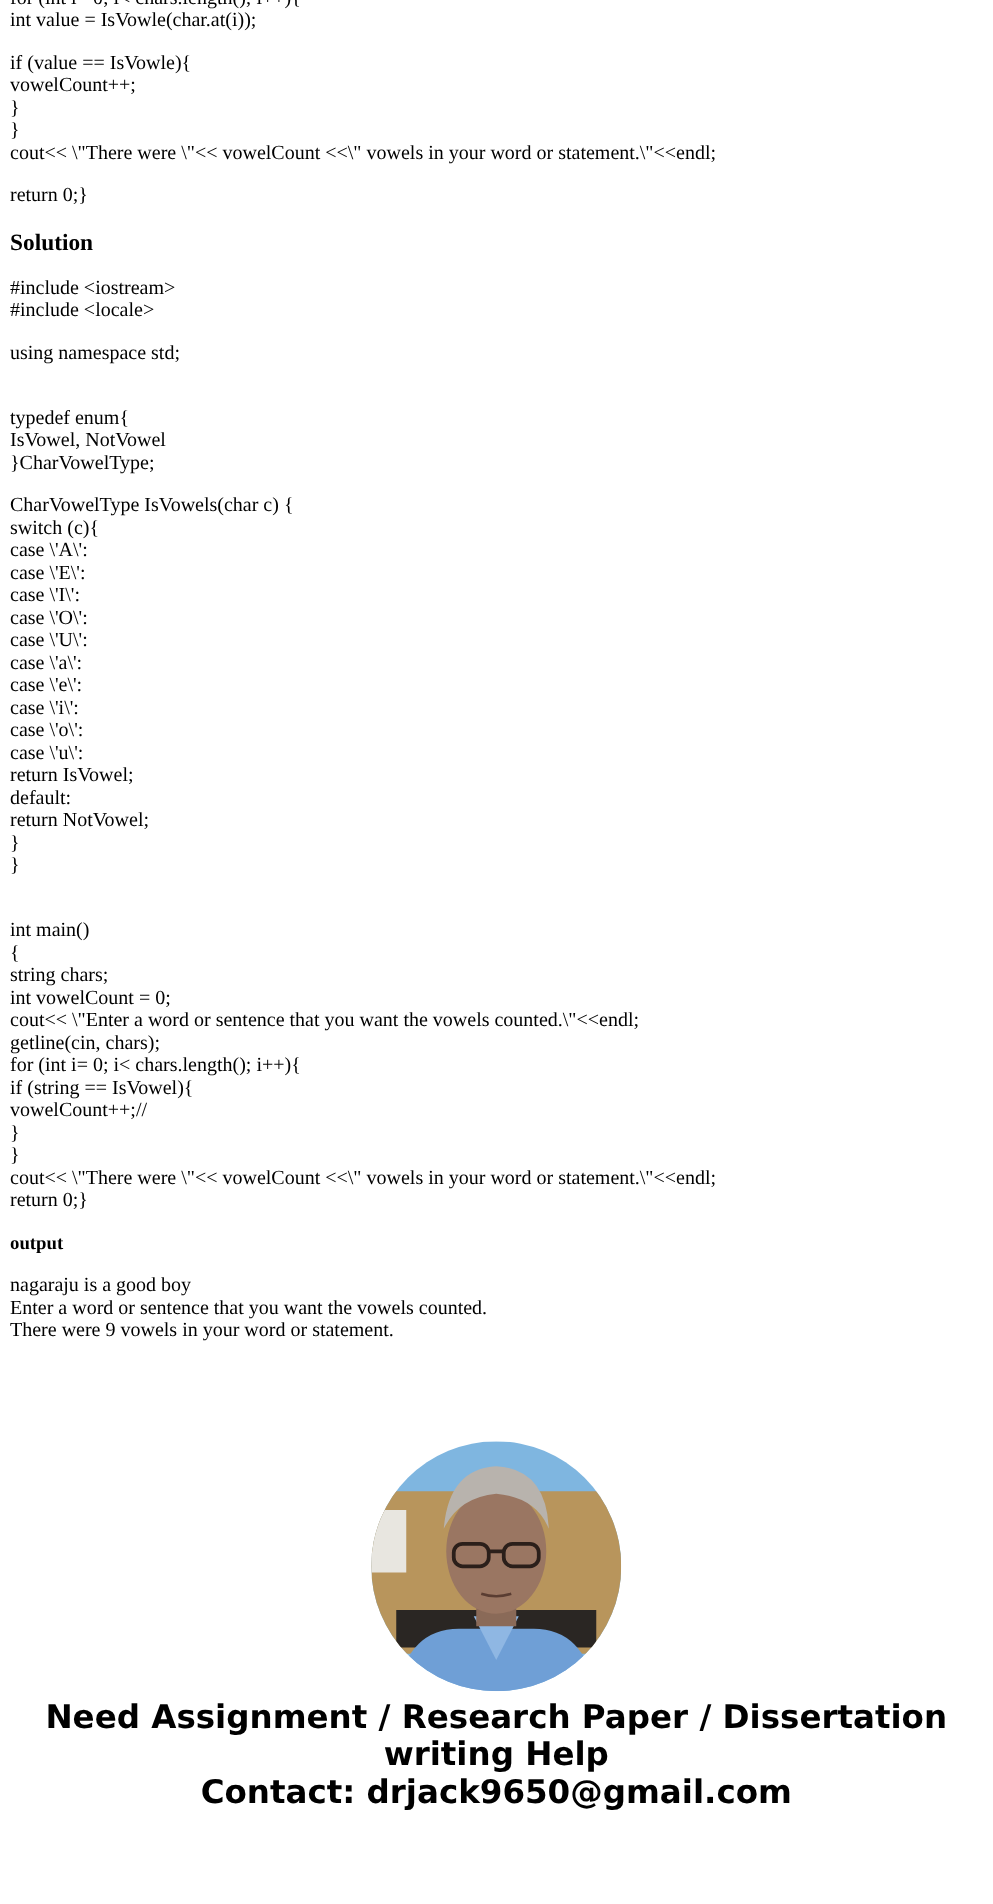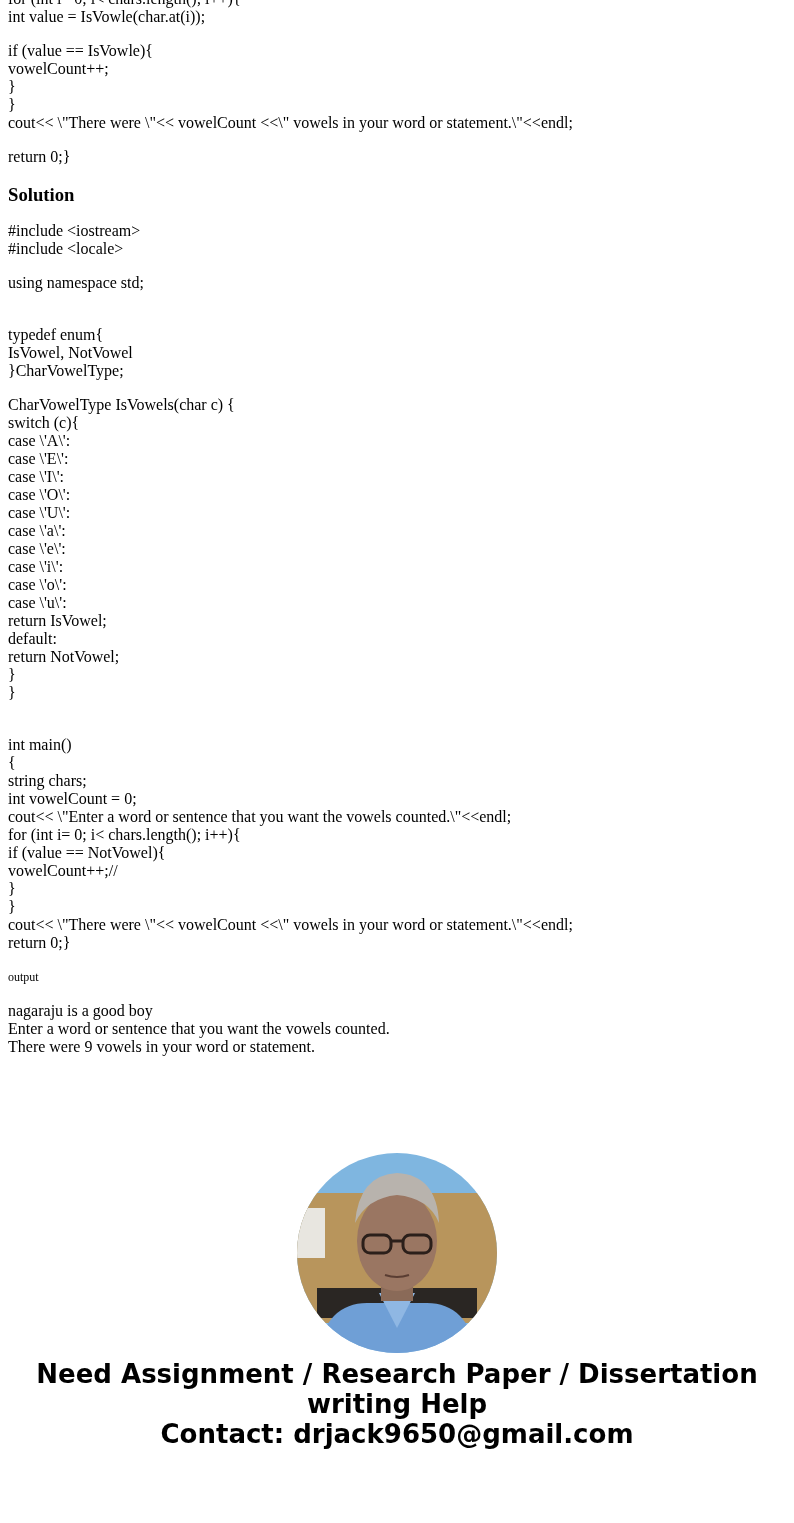--- a/index.html
+++ b/index.html
@@ -10,21 +10,21 @@
       position: relative;
       font-family: "Liberation Serif", "DejaVu Serif", serif;
       font-size: 16px;
       color: #000;
     }
     .page { position: absolute; left: 8px; top: -10px; width: 780px; }
     .line { display: block; line-height: 18px; height: 18px; white-space: pre; }
     .gap { display: block; height: 16px; }
     .gap2 { display: block; height: 34px; }
     h3.sol { font-size: 18.7px; font-weight: bold; margin: 0; line-height: 22px; height: 22px; }
-    h4.out { font-size: 12px; font-weight: normal; margin: 0; line-height: 18px; height: 18px; }
+    h4.out { font-size: 15px; font-weight: bold; margin: 0; line-height: 18px; height: 18px; }
     .avatar-wrap { position: absolute; left: 297px; top: 1153px; width: 200px; height: 200px; border-radius: 50%; overflow: hidden; }
     .promo {
       position: absolute; left: 0; top: 1359px; width: 794px;
       text-align: center;
       font-family: "DejaVu Sans", sans-serif;
       font-weight: bold;
       font-size: 26px;
       line-height: 30px;
       color: #000;
     }
@@ -78,22 +78,23 @@
     <span class="line">default:</span>
     <span class="line">return NotVowel;</span>
     <span class="line">}</span>
     <span class="line">}</span>
     <span class="gap2"></span>
     <span class="line">int main()</span>
     <span class="line">{</span>
     <span class="line">string chars;</span>
     <span class="line">int vowelCount = 0;</span>
     <span class="line">cout&lt;&lt; \"Enter a word or sentence that you want the vowels counted.\"&lt;&lt;endl;</span>
+    <span class="line">getline(cin, chars);</span>
     <span class="line">for (int i= 0; i&lt; chars.length(); i++){</span>
-    <span class="line">if (value == NotVowel){</span>
+    <span class="line">if (string == IsVowel){</span>
     <span class="line">vowelCount++;//</span>
     <span class="line">}</span>
     <span class="line">}</span>
     <span class="line">cout&lt;&lt; \"There were \"&lt;&lt; vowelCount &lt;&lt;\" vowels in your word or statement.\"&lt;&lt;endl;</span>
     <span class="line">return 0;}</span>
   </div>
 
   <div style="height:16px"></div>
   <h4 class="out">output</h4>
   <div style="height:16px"></div>

